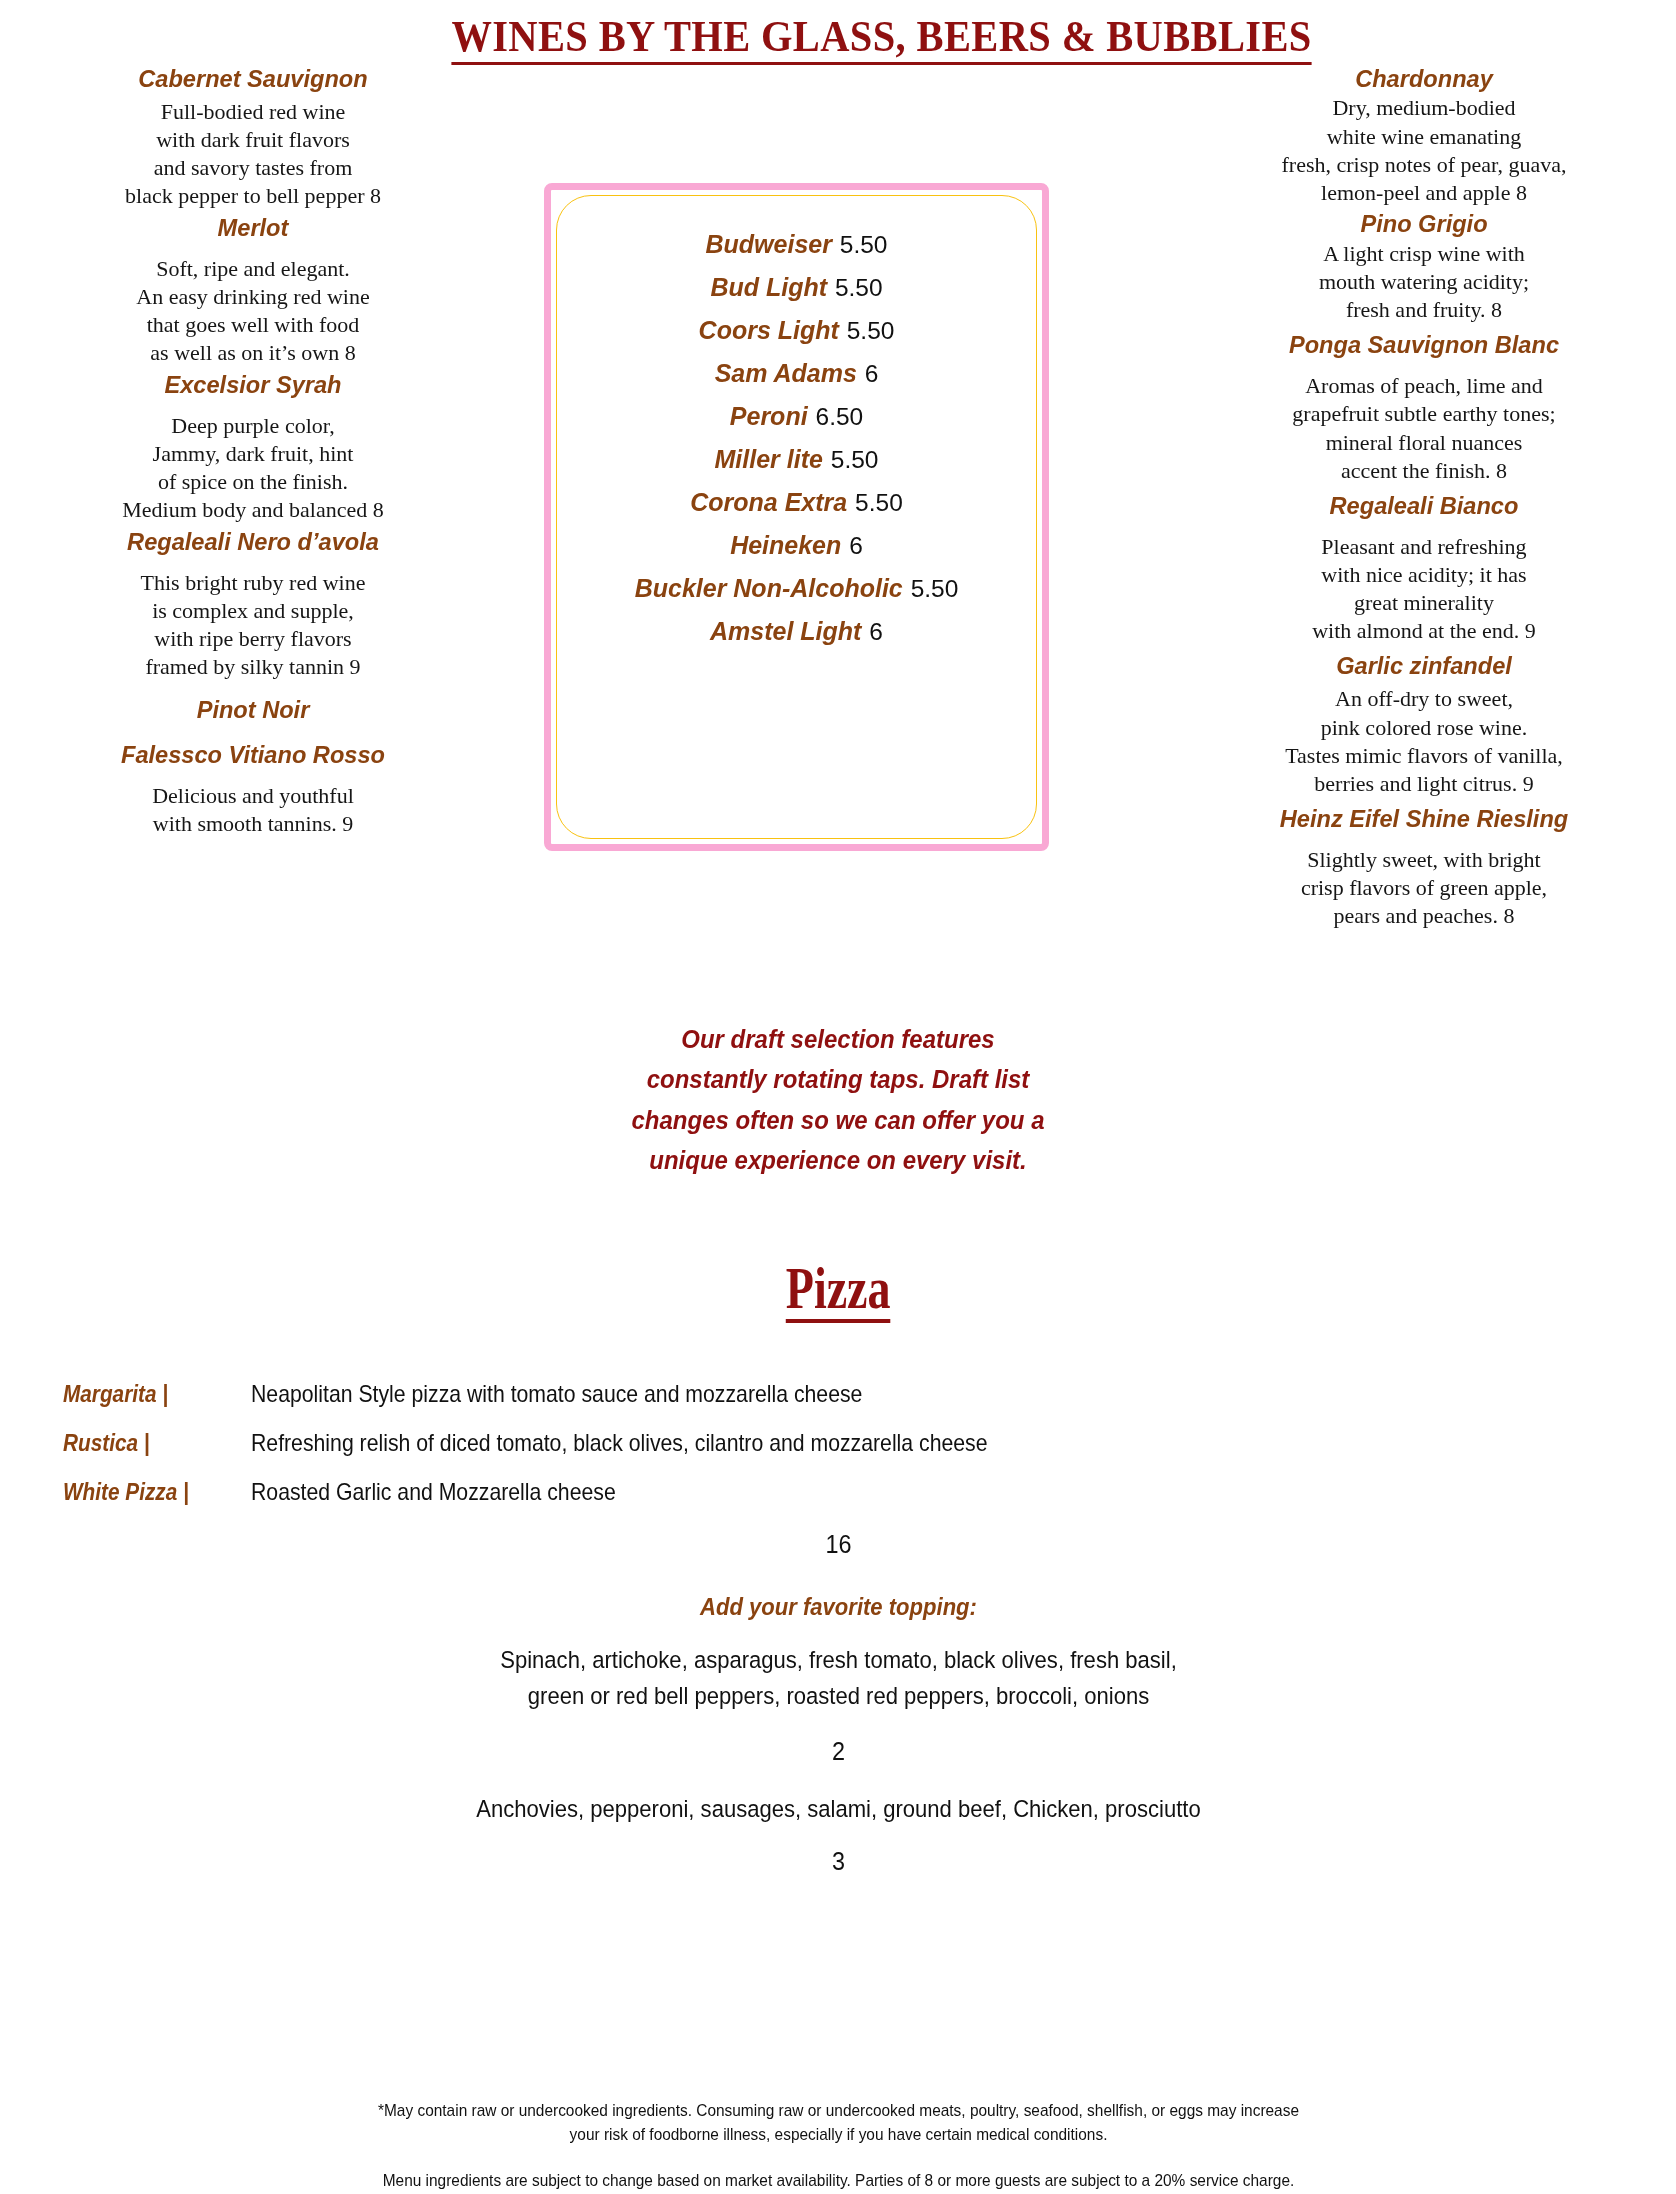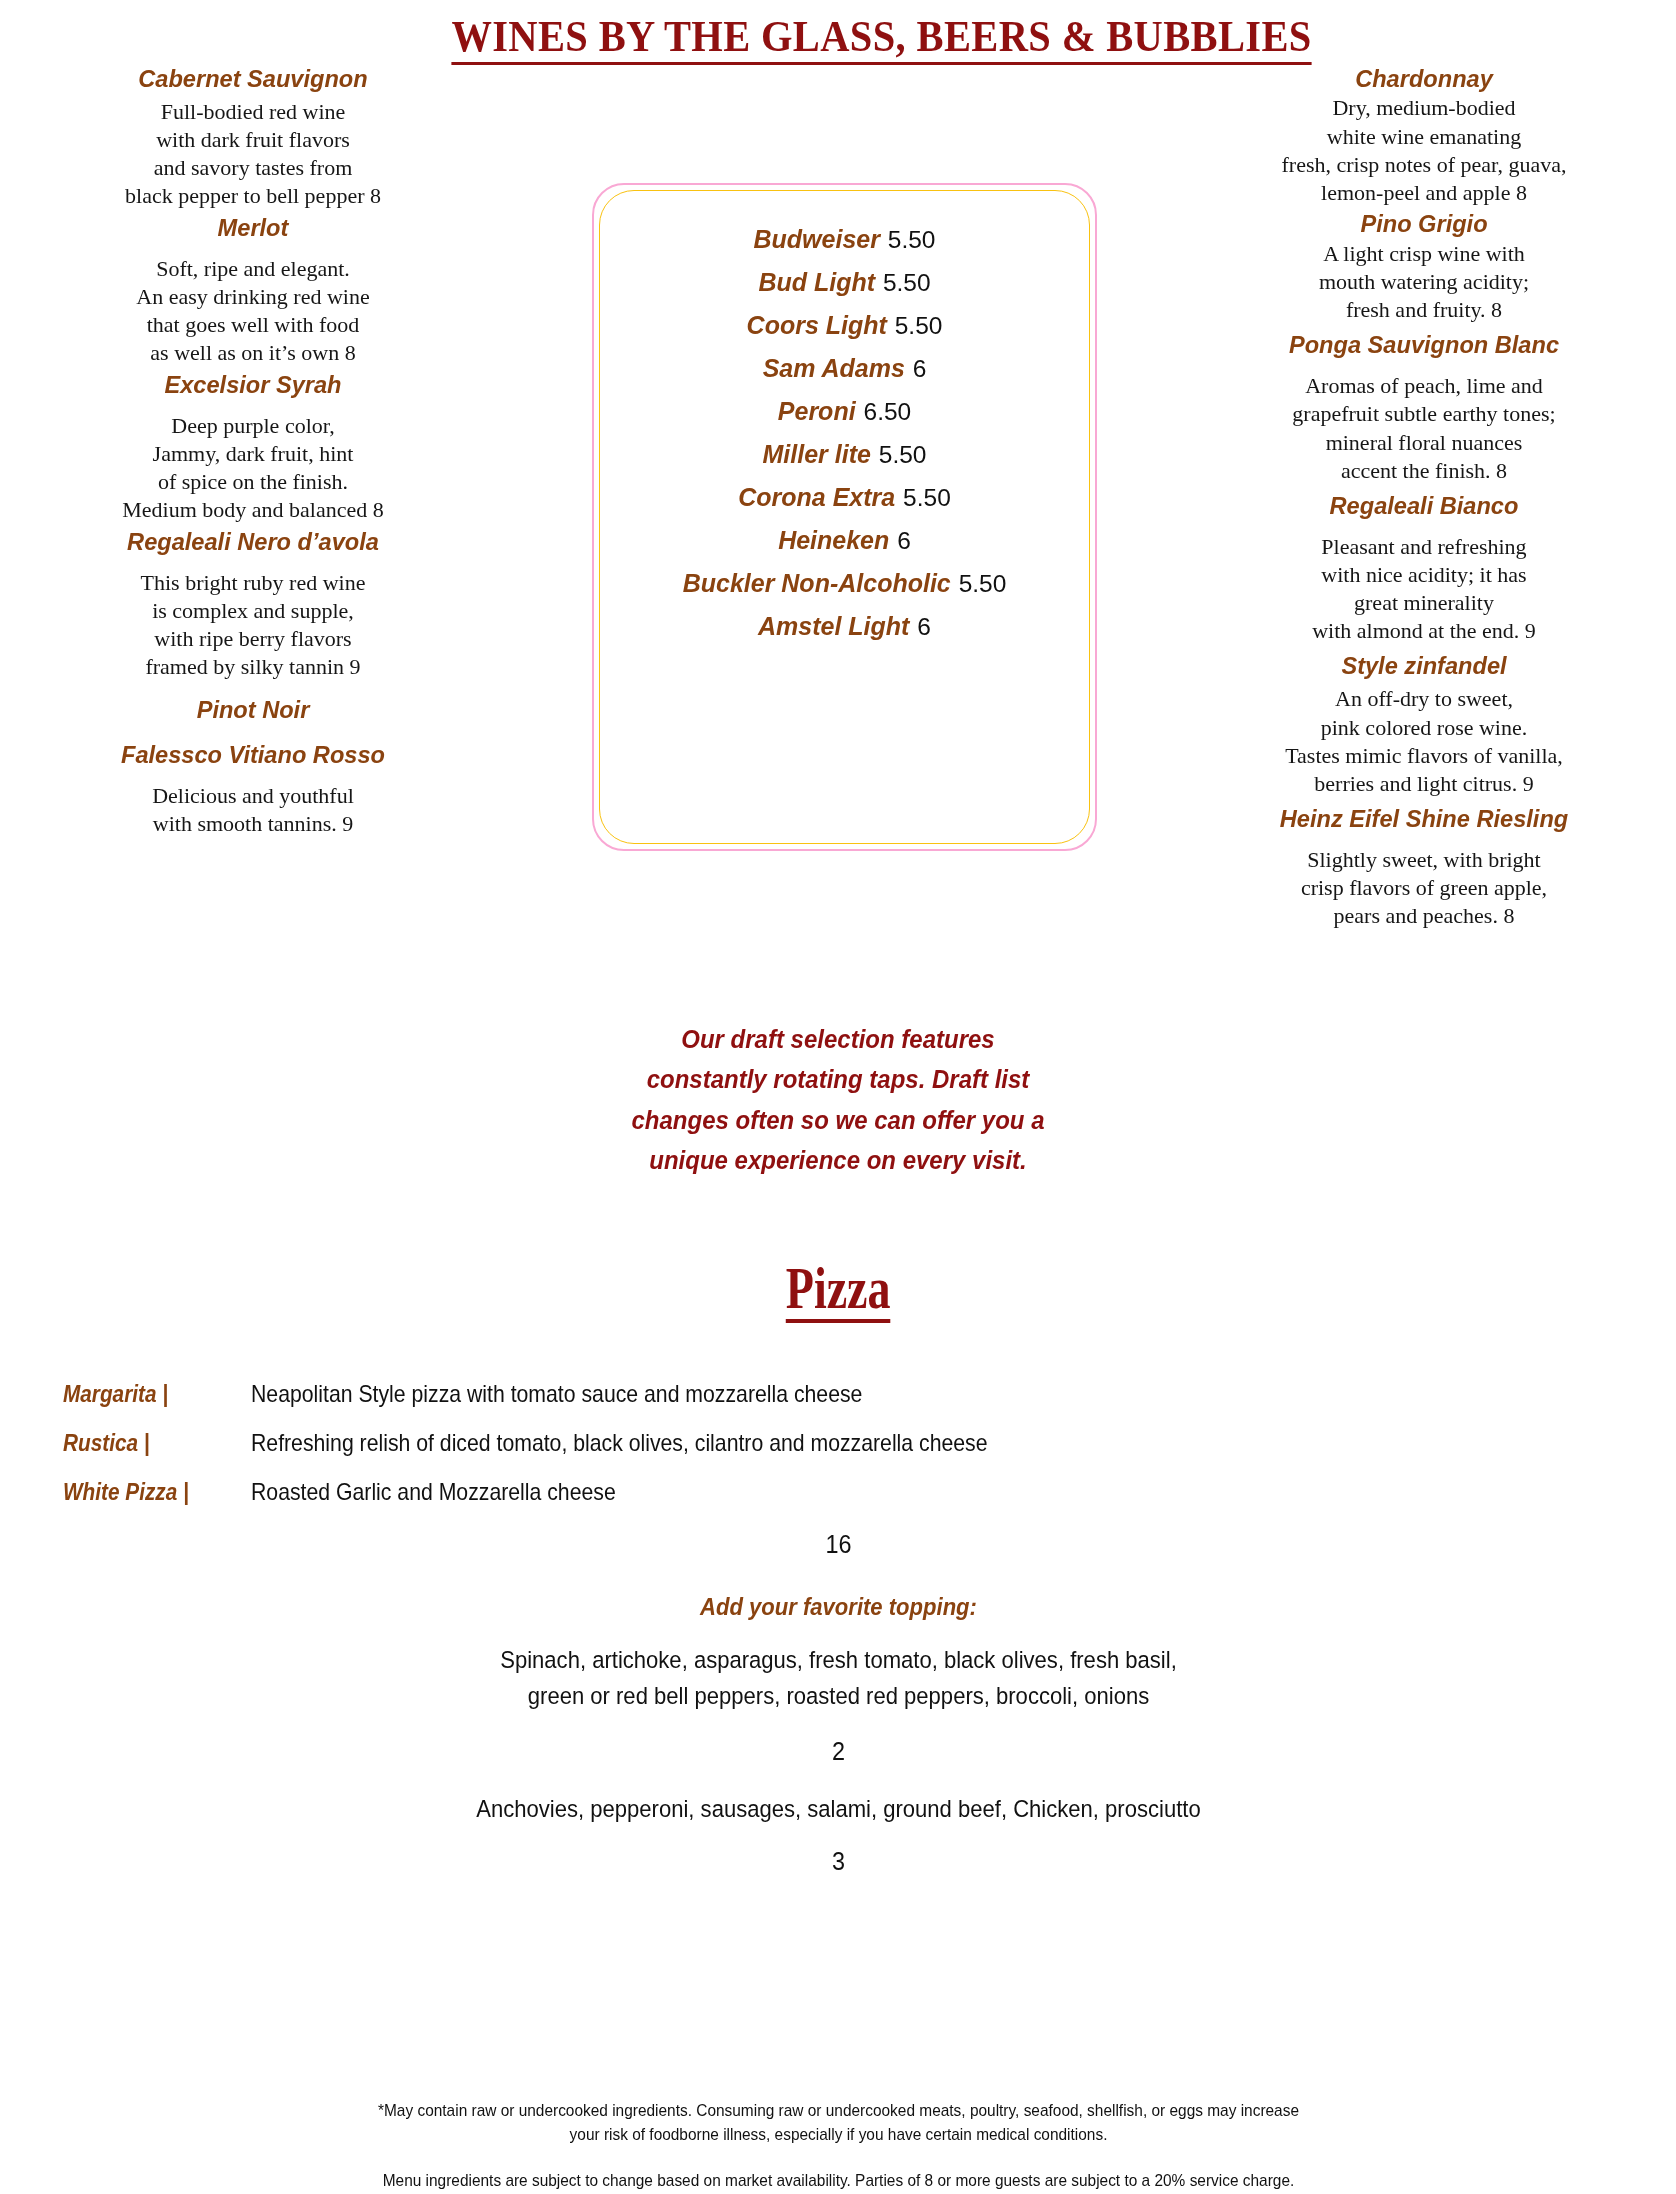--- a/index.html
+++ b/index.html
@@ -71,27 +71,27 @@
     padding: 0;
     white-space: pre-line;
   }
   .wine-entry { margin-bottom: 3.5px; }
   .gap-sm { height: 11.4px; }
   .gap-xs { height: 3.5px; }
 
   
   .beer-box {
     position: absolute;
-    left: 592px;
+    left: 544px;
     top: 118px;
     width: 505px;
     height: 668px;
     box-sizing: border-box;
-    border: 2px solid #f9a8d4;
-    border-radius: 32px;
+    border: 7px solid #f9a8d4;
+    border-radius: 8px;
     background: #ffffff;
   }
   .beer-box-inner {
     position: absolute;
     left: 5.2px;
     top: 5.2px;
     right: 5.2px;
     bottom: 5.2px;
     border: 1.7px solid #f9c211;
     border-radius: 35px;
@@ -377,21 +377,21 @@
       <div class="gap-xs"></div>
       <div class="wine-name">Regaleali Bianco</div>
       <div class="gap-sm"></div>
       <div class="wine-desc">Pleasant and refreshing
 with nice acidity; it has
 great minerality
 with almond at the end. 9</div>
     </div>
     <div class="wine-entry">
       <div class="gap-xs"></div>
-      <div class="wine-name">Style zinfandel</div>
+      <div class="wine-name">Garlic zinfandel</div>
       <div class="gap-xs"></div>
       <div class="wine-desc">An off-dry to sweet,
 pink colored rose wine.
 Tastes mimic flavors of vanilla,
 berries and light citrus. 9</div>
     </div>
     <div class="wine-entry">
       <div class="gap-xs"></div>
       <div class="wine-name">Heinz Eifel Shine Riesling</div>
       <div class="gap-sm"></div>

